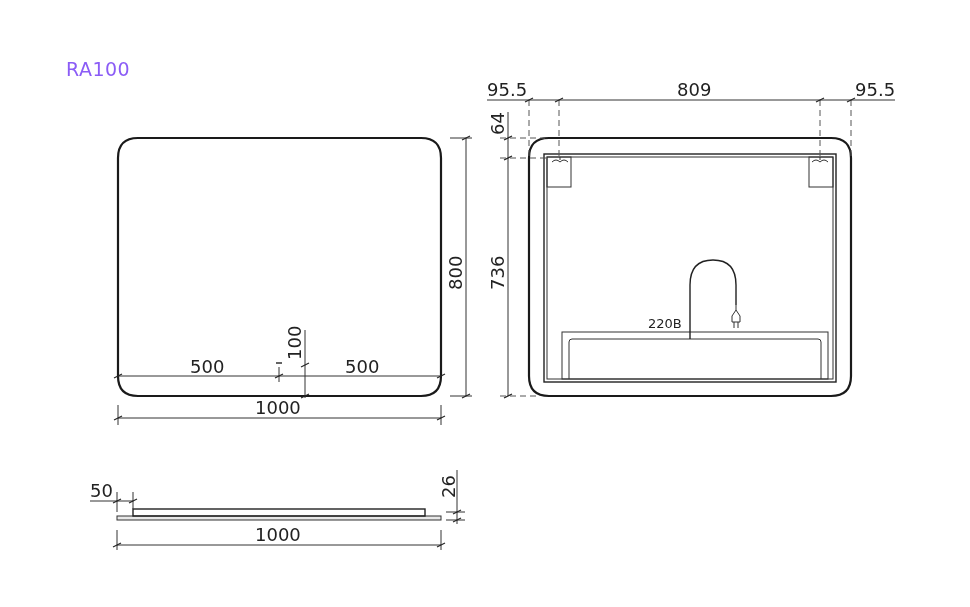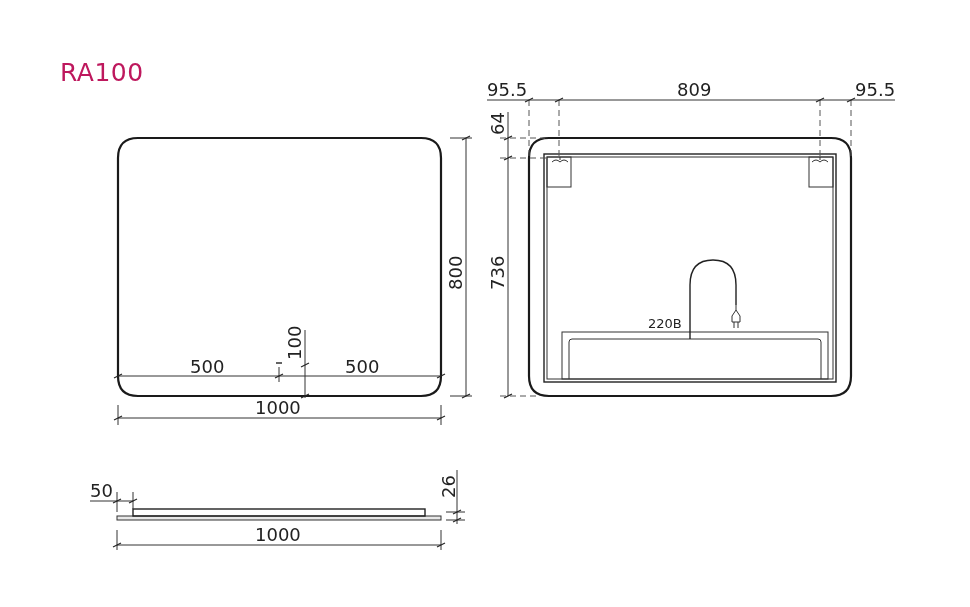--- a/index.html
+++ b/index.html
@@ -1,18 +1,18 @@
 <!DOCTYPE html>
 <html><head>
 <meta charset="utf-8">
 <style>
   html, body { margin: 0; padding: 0; background: #ffffff; }
   body { width: 970px; height: 607px; overflow: hidden; position: relative; font-family: "DejaVu Sans", sans-serif; }
   #drawing { position: absolute; left: 0; top: 0; }
-  .title { position: absolute; left: 60px; top: 58px; font-size: 25px; color: #be185d; letter-spacing: 0.5px; }
+  .title { position: absolute; left: 66px; top: 58px; font-size: 19px; color: #8b5cf6; letter-spacing: 0.5px; }
   svg text { font-family: "DejaVu Sans", sans-serif; fill: #222; }
   .dim { font-size: 18px; }
   .small { font-size: 13px; }
   .thick { stroke: #1a1a1a; stroke-width: 2.2; fill: none; }
   .mid { stroke: #222; stroke-width: 1.4; fill: none; }
   .thin { stroke: #333; stroke-width: 1; fill: none; }
   .dash { stroke: #555; stroke-width: 1; stroke-dasharray: 6 4; fill: none; }
   .tick { stroke: #222; stroke-width: 1.2; }
 </style>
 </head>

